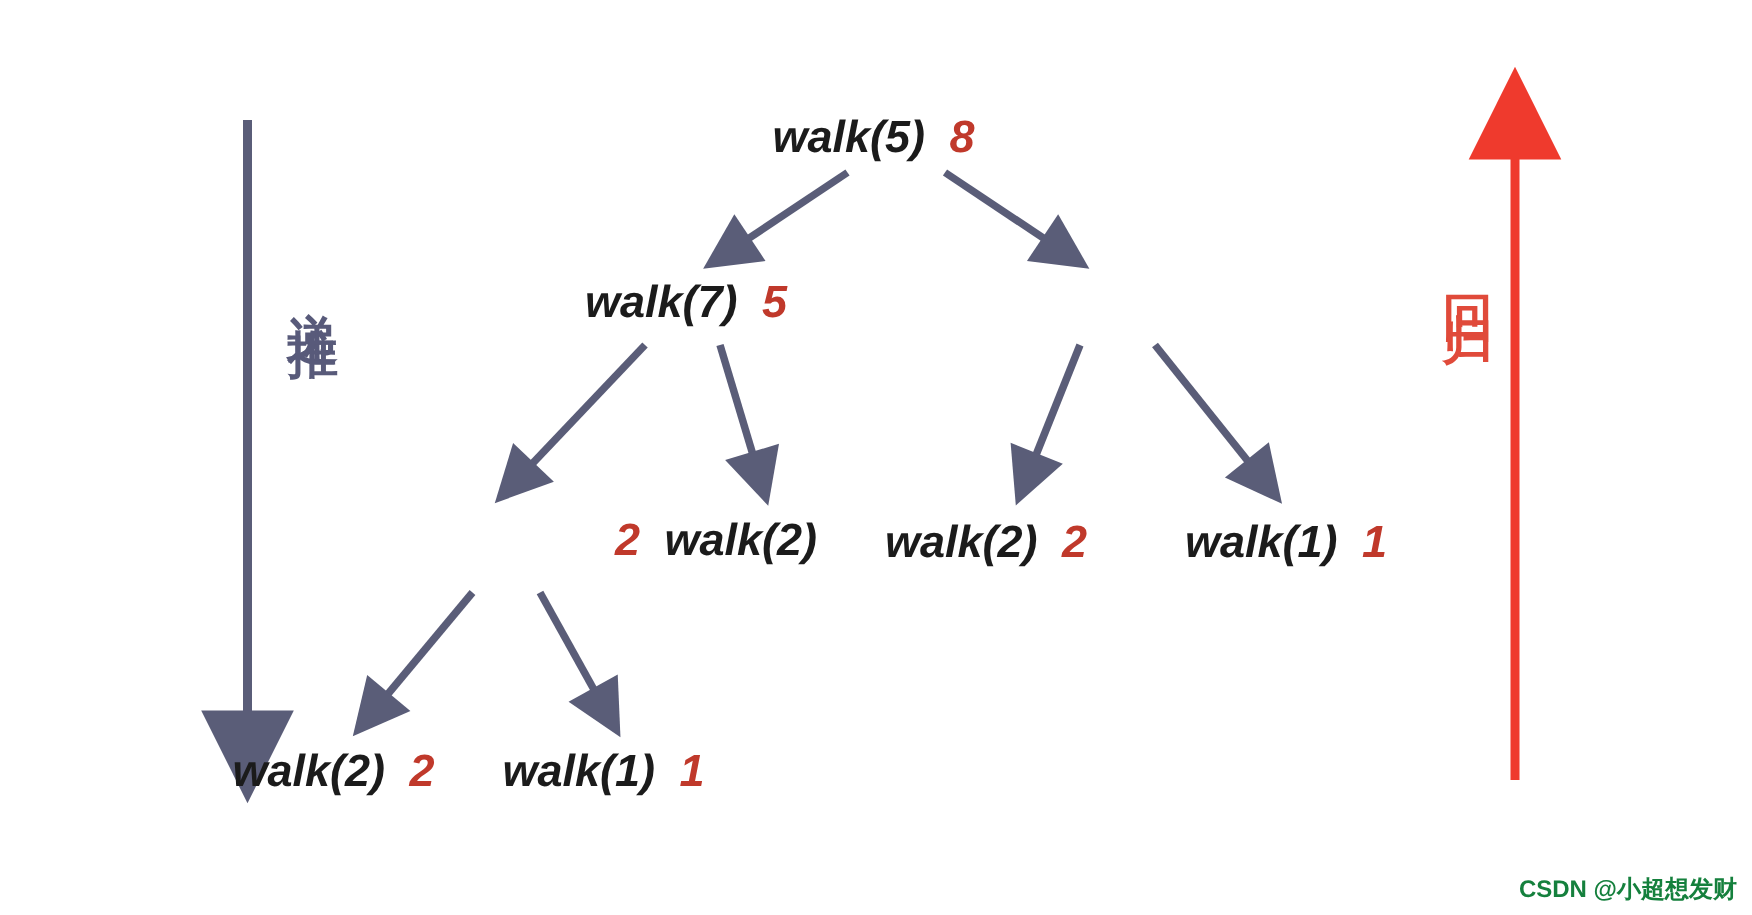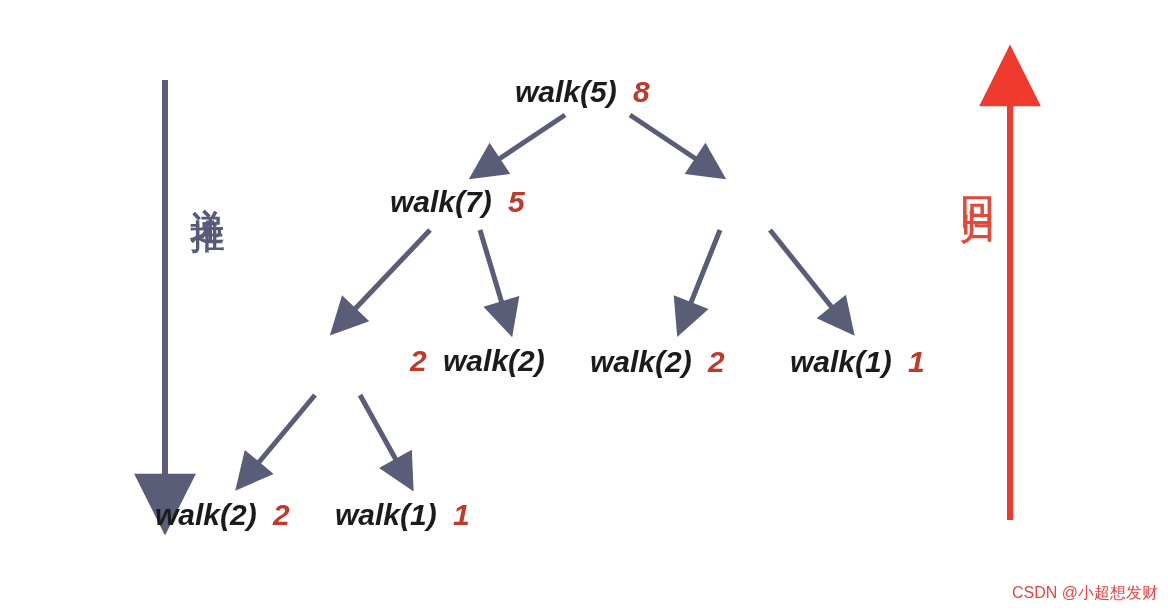--- a/index.html
+++ b/index.html
@@ -54,23 +54,23 @@
   }
   .side-right {
     color: #e04a3a;
   }
   .watermark {
     position: absolute;
     right: 10px;
     bottom: 6px;
     font-family: Arial, sans-serif;
     font-size: 16px;
-    color: #ef4444;
+    color: #15803d;
     font-style: normal;
-    font-weight: 400;
+    font-weight: 700;
   }
 </style>
 </head>
 <body>
 
 <div class="stage">
 
   <svg class="arrows" viewBox="0 0 1168 610">
     <defs>
       <marker id="ah-gray" viewBox="0 0 12 12" refX="9" refY="6" markerWidth="9" markerHeight="9" orient="auto">

